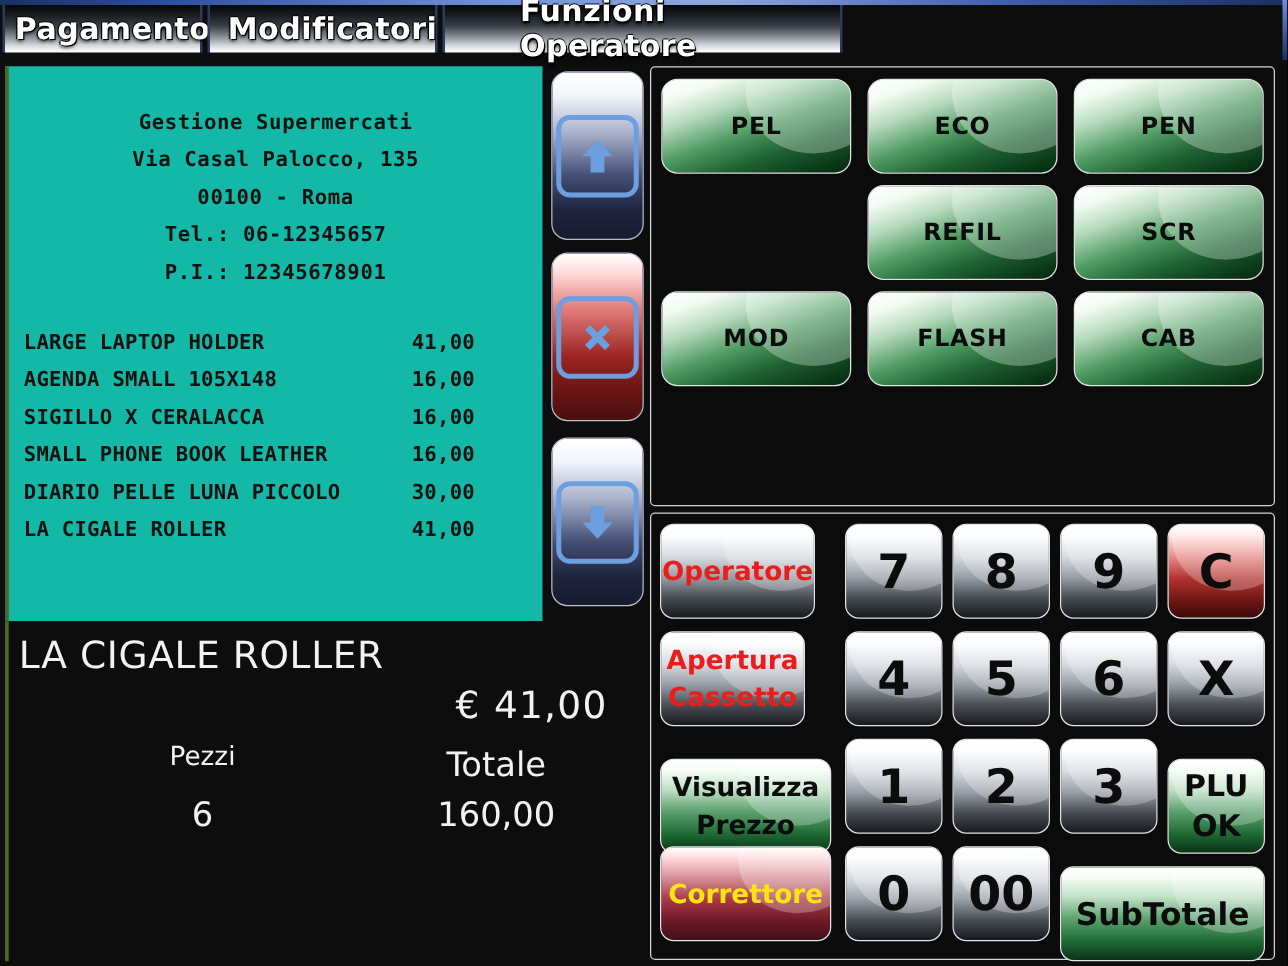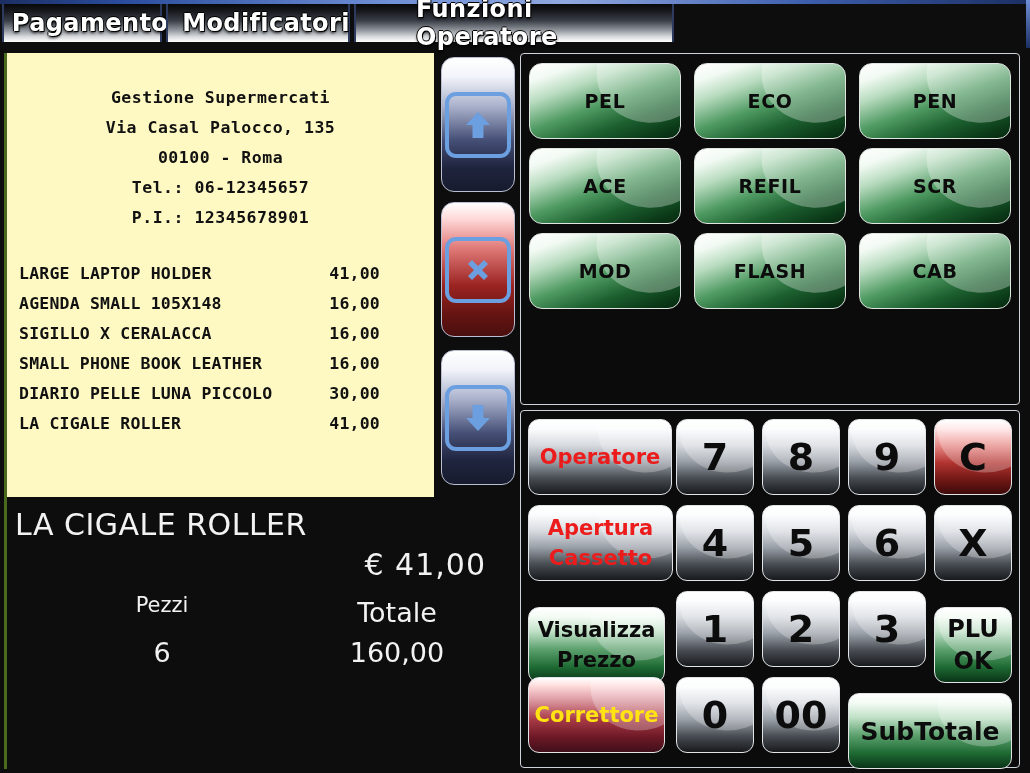--- a/index.html
+++ b/index.html
@@ -22,21 +22,21 @@
        display:flex;align-items:center;justify-content:center;}
   .tab span{color:#fff;font-size:24px;font-weight:bold;letter-spacing:.4px;
        font-family:"DejaVu Sans","Liberation Sans",sans-serif;
        text-shadow:1px 1px 0 #000,-1px 0 0 #000,0 -1px 0 #000,0 2px 3px rgba(0,0,0,.8);margin-left:16px;}
   #tab0{left:2px;width:156px;}
   #tab1{left:166px;width:180px;}
   #tab2{left:354px;width:272px;padding-left:44px;}
 
   
   #receipt{position:absolute;left:4px;top:53px;width:430px;height:444px;
-     background:#fef9c3;border-left:3px solid #4a6b1e;box-sizing:border-box;
+     background:#14b8a6;border-left:3px solid #4a6b1e;box-sizing:border-box;
      font-family:"DejaVu Sans Mono","Liberation Mono",monospace;}
   #rcpt-head{padding-top:30px;text-align:center;}
   #rcpt-head div{font-size:16.5px;color:#111;line-height:30px;letter-spacing:.5px;font-weight:bold;}
   #rcpt-items{margin-top:26px;padding:0 10px 0 12px;}
   .ritem{display:flex;justify-content:space-between;font-size:16.5px;color:#111;
      line-height:30px;letter-spacing:.2px;font-weight:bold;}
   .ritem .rprice{min-width:74px;text-align:right;padding-right:44px;}
 
   
   #display{position:absolute;left:4px;top:497px;width:510px;height:272px;
@@ -185,46 +185,43 @@
   <div id="plu-panel">
     <div class="plu" style="left:8px;top:9px;">
         <span>PEL</span>
       </div>
     <div class="plu" style="left:173px;top:9px;">
         <span>ECO</span>
       </div>
     <div class="plu" style="left:338px;top:9px;">
         <span>PEN</span>
       </div>
-    <div class="plu" style="left:8px;top:94px;">
-        <span>ACE</span>
-      </div>
     <div class="plu" style="left:173px;top:94px;">
         <span>REFIL</span>
       </div>
     <div class="plu" style="left:8px;top:179px;">
         <span>MOD</span>
       </div>
     <div class="plu" style="left:338px;top:94px;">
         <span>SCR</span>
       </div>
     <div class="plu" style="left:173px;top:179px;">
         <span>FLASH</span>
       </div>
     <div class="plu" style="left:338px;top:179px;">
         <span>CAB</span>
       </div>
   </div>
 
   <div id="pad-panel">
 
-    <div class="key k-silver" style="left:7px;top:8px;width:144px;height:76px;">
+    <div class="key k-silver" style="left:7px;top:8px;width:124px;height:76px;">
       <span class="lbl-red">Operatore</span>
     </div>
-    <div class="key k-silver" style="left:7px;top:94px;width:145px;height:76px;">
+    <div class="key k-silver" style="left:7px;top:94px;width:116px;height:76px;">
       <span class="lbl-red">Apertura</span>
       <span class="lbl-red">Cassetto</span>
     </div>
     <div class="key k-green" style="left:7px;top:180px;width:137px;height:76px;">
       <span class="lbl-dark">Visualizza</span>
       <span class="lbl-dark">Prezzo</span>
     </div>
     <div class="key k-maroon" style="left:7px;top:266px;width:137px;height:76px;">
       <span class="lbl-yellow">Correttore</span>
     </div>

